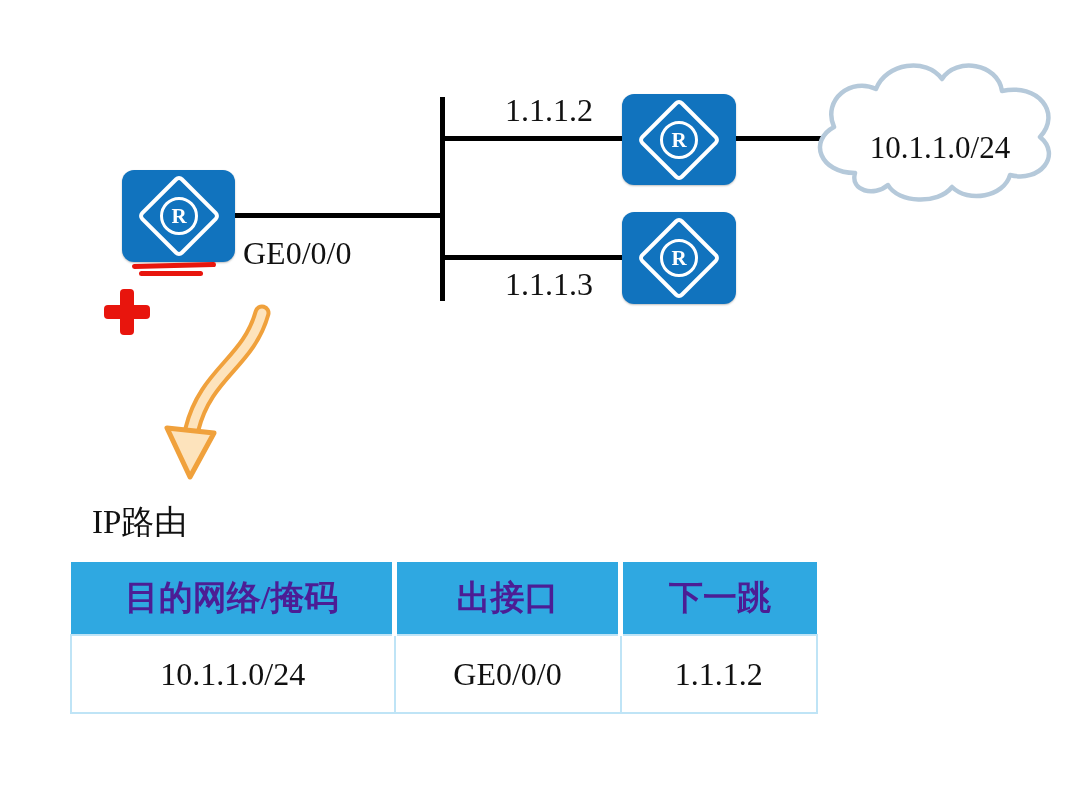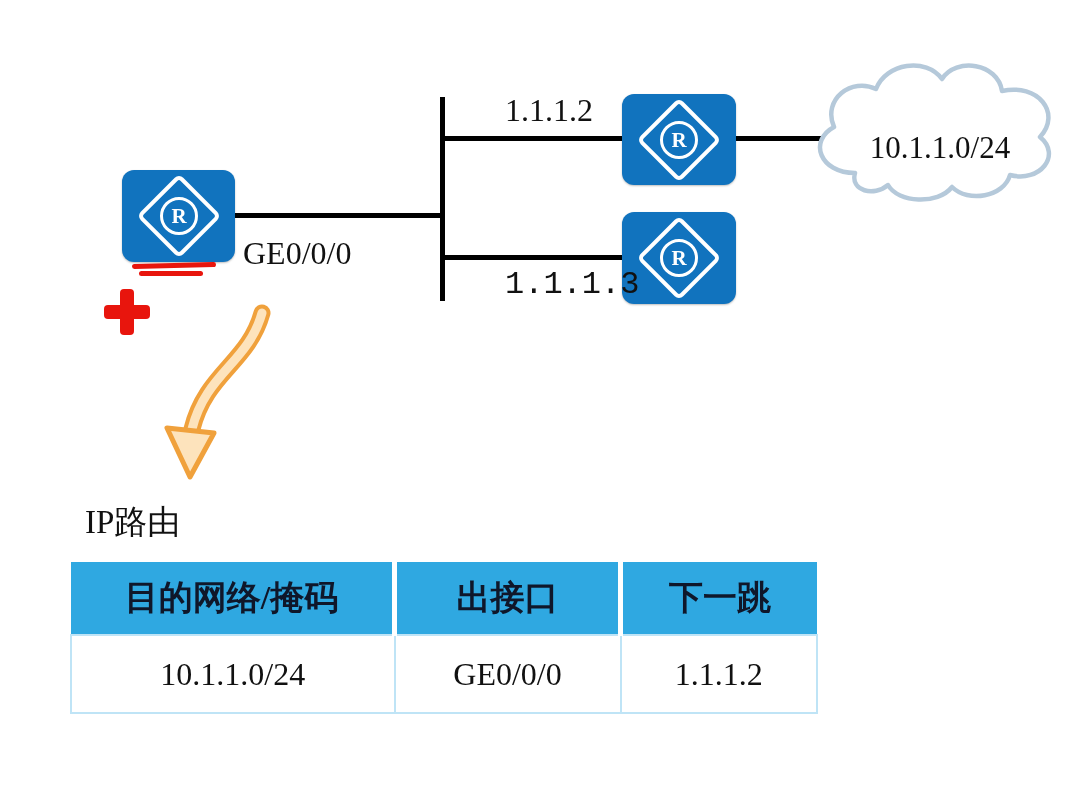--- a/index.html
+++ b/index.html
@@ -31,40 +31,40 @@
   }
   .diamond .r{
     transform:rotate(-45deg);color:#ffffff;font-weight:bold;font-size:21px;
     width:32px;height:32px;border:3px solid #ffffff;border-radius:50%;
     display:flex;align-items:center;justify-content:center;line-height:1;
     font-family:"Liberation Serif",serif;
   }
   
   .lbl{position:absolute;color:#111111;font-size:32px;white-space:nowrap;}
   .lbl-ip-top{left:505px;top:92px;}
-  .lbl-ip-bottom{left:505px;top:266px;font-family:Liberation Mono, monospace;}
+  .lbl-ip-bottom{left:505px;top:266px;}
   .lbl-ge{left:243px;top:235px;}
   .lbl-cloud{left:818px;top:130px;width:244px;text-align:center;font-size:31px;}
-  .lbl-title{left:85px;top:500px;font-size:33px;}
+  .lbl-title{left:92px;top:500px;font-size:33px;}
   
   .cloud-svg{position:absolute;left:800px;top:55px;}
   
   .red-underline{position:absolute;background:#E8150D;border-radius:3px;height:5px;}
   .red-underline.u1{left:132px;top:263px;width:84px;transform:rotate(-1.5deg);}
   .red-underline.u2{left:139px;top:271px;width:64px;}
   .red-cross{position:absolute;left:102px;top:287px;}
   
   .arrow-svg{position:absolute;left:150px;top:303px;}
   
   .route-table{
     position:absolute;left:70px;top:562px;border-collapse:collapse;
     font-family:"Liberation Serif","DejaVu Serif",serif;
   }
   .route-table th{
-    background:#2FA8E1;color:#0f172a;font-weight:bold;font-size:34px;
+    background:#2FA8E1;color:#4c1d95;font-weight:bold;font-size:34px;
     height:72px;text-align:center;border-right:5px solid #ffffff;
     padding:0 8px;
   }
   .route-table th:last-child{border-right:none;font-family:Liberation Mono, monospace;}
   .route-table th.c1{width:305px;}
   .route-table th.c2{width:205px;}
   .route-table th.c3{width:178px;}
   .route-table td{
     background:#ffffff;color:#111111;font-size:32px;height:74px;
     text-align:center;border:2px solid #BFE4F6;

